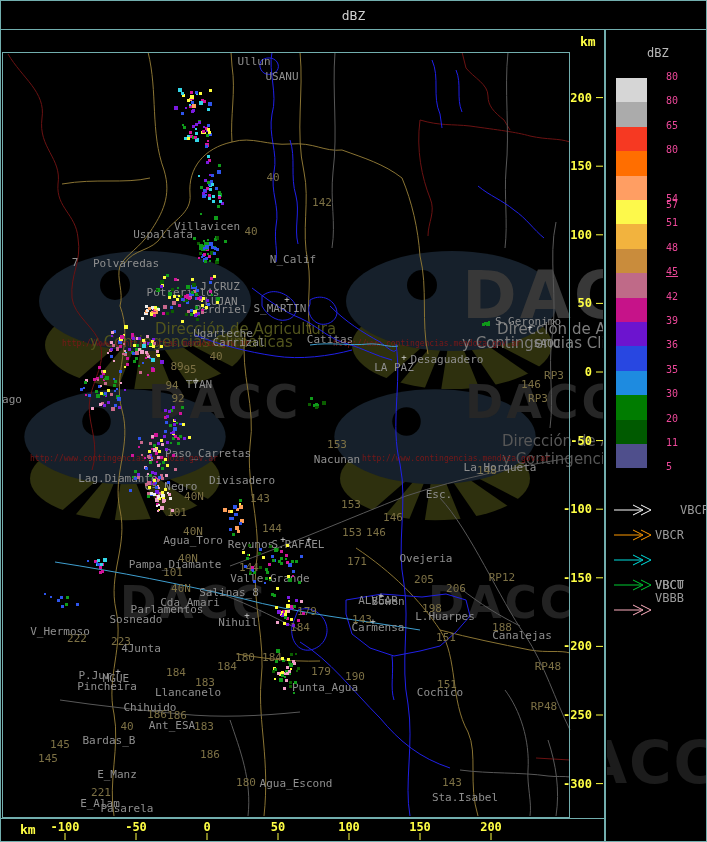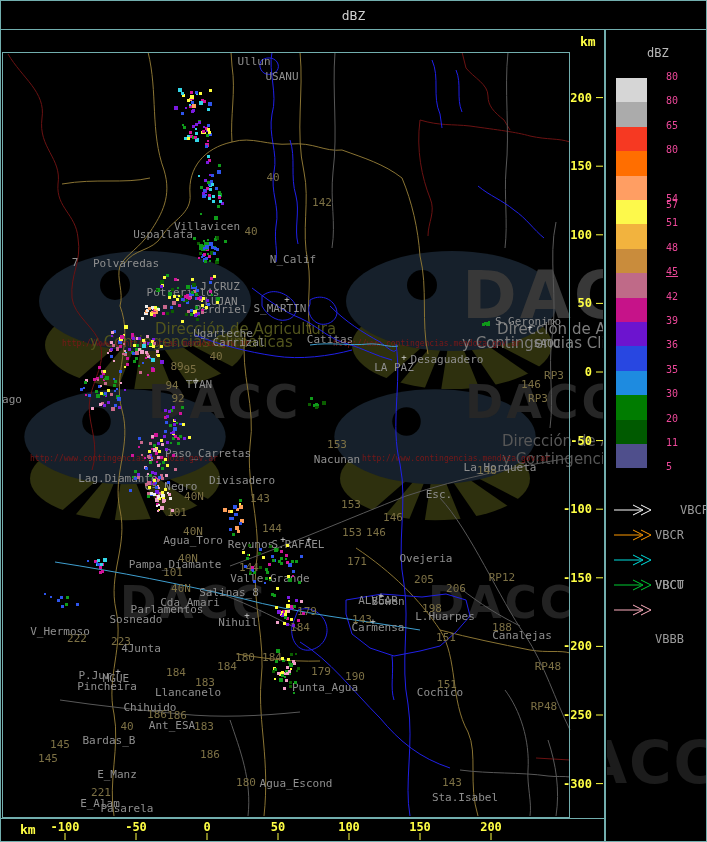--- a/index.html
+++ b/index.html
@@ -1045,19 +1045,19 @@
           <line x1="1" y1="6" x2="28" y2="6" stroke="#00cc33" stroke-width="1"></line>
           <polyline points="20,1 30,6 20,11" fill="none" stroke="#00cc33" stroke-width="1"></polyline>
           <polyline points="28,1 38,6 28,11" fill="none" stroke="#00cc33" stroke-width="1"></polyline>
         </svg>
         <span class="vec-label" style="top: 549px;">VBCU</span>
         <svg width="42" height="12" class="vec-arrow" style="top: 575px;">
           <line x1="1" y1="6" x2="28" y2="6" stroke="#ffb0c0" stroke-width="1"></line>
           <polyline points="20,1 30,6 20,11" fill="none" stroke="#ffb0c0" stroke-width="1"></polyline>
           <polyline points="28,1 38,6 28,11" fill="none" stroke="#ffb0c0" stroke-width="1"></polyline>
         </svg>
-        <span class="vec-label" style="top: 603px;">VBBB</span>
+        <span class="vec-label" style="top: 562px;">VBBB</span>
       </div>
     <div class="corner-wm">DACC</div>
   </div>
 
   <div class="frame"></div>
 </div>
 
 </body></html>

